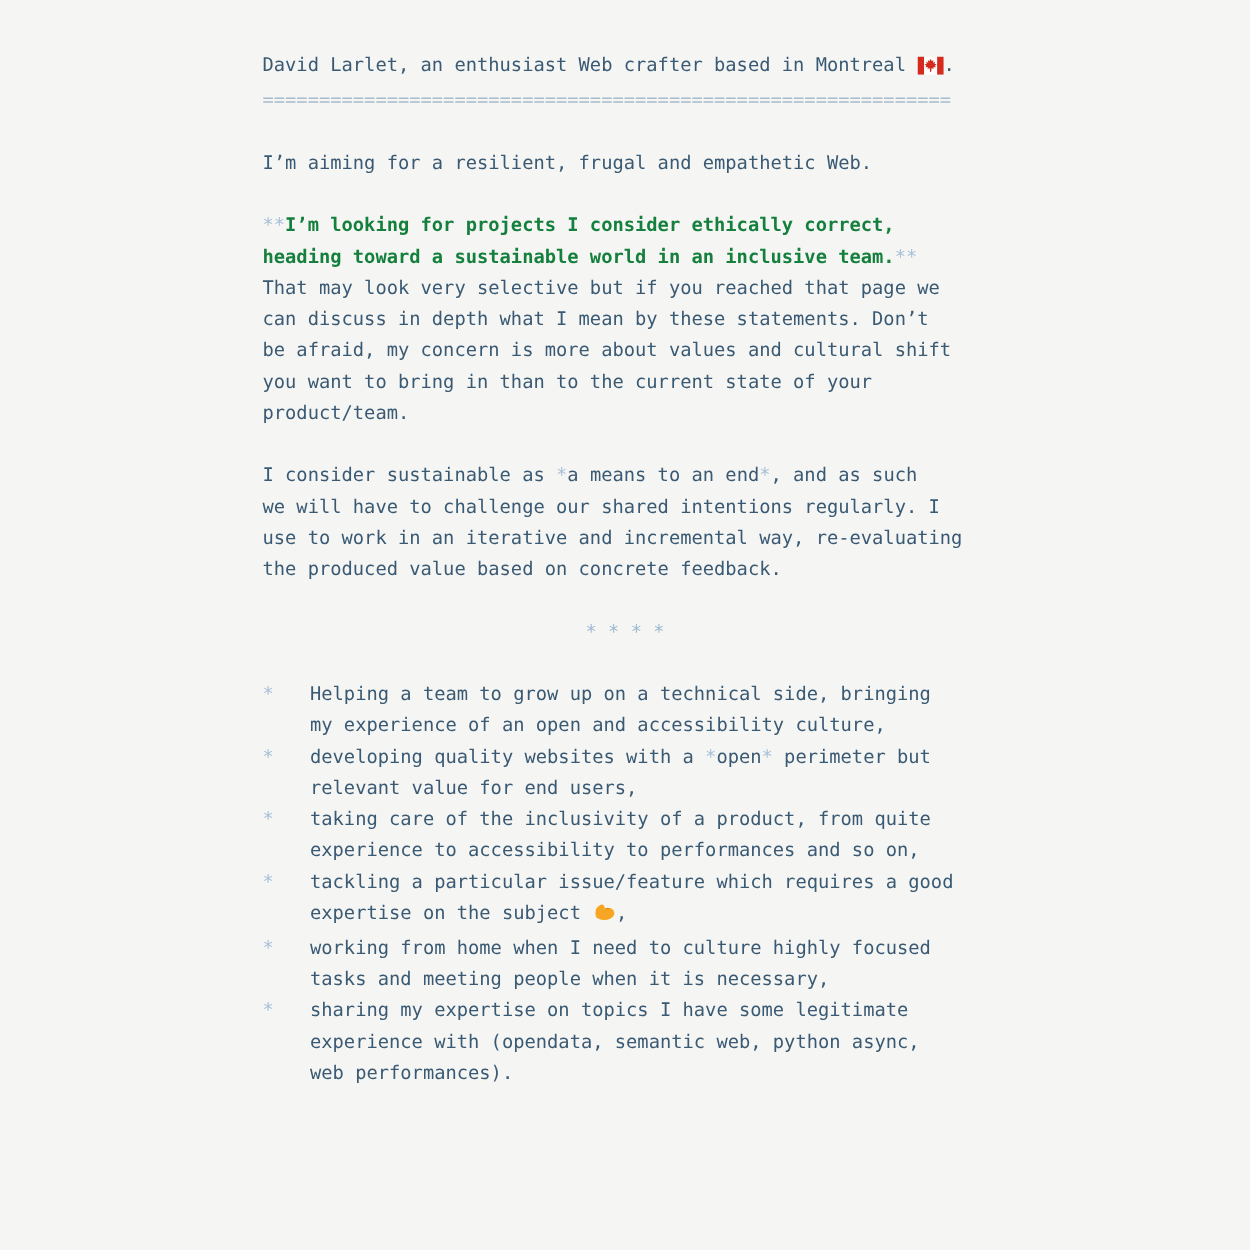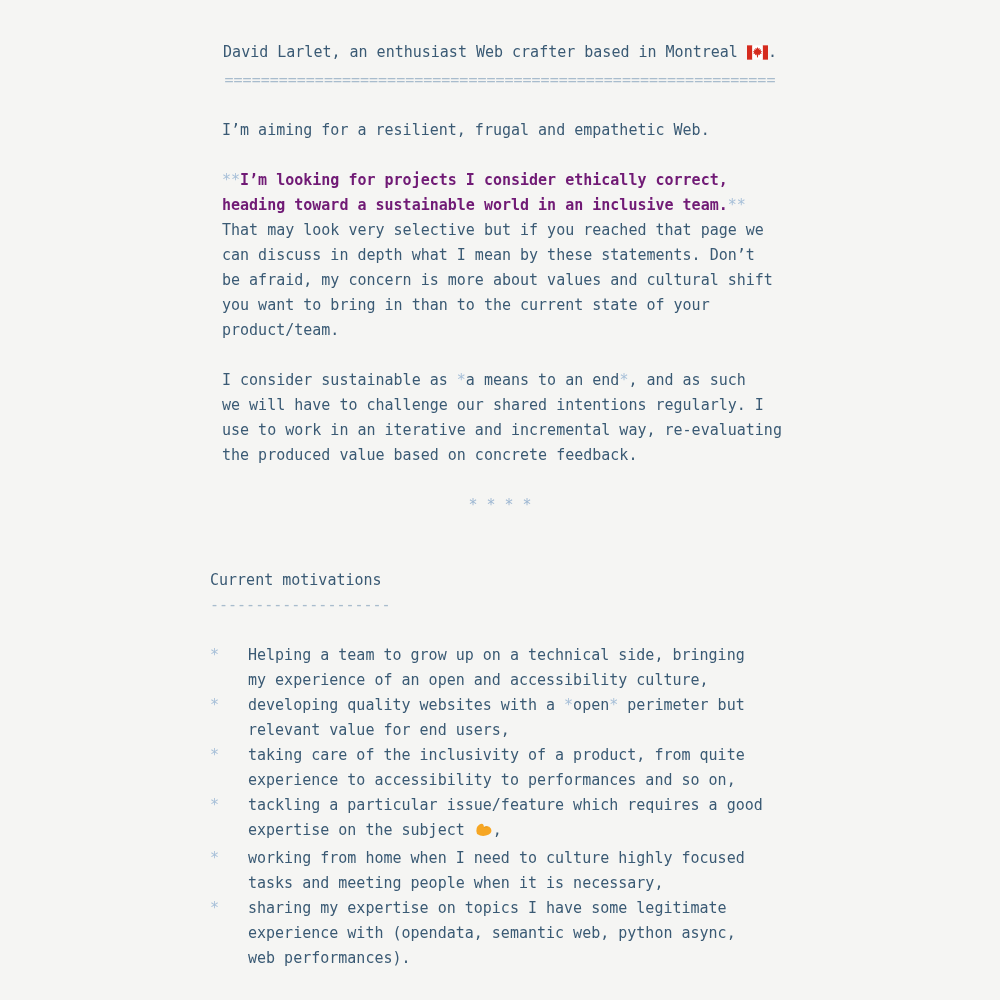--- a/index.html
+++ b/index.html
@@ -11,26 +11,26 @@
     font-family: "DejaVu Sans Mono", "Liberation Mono", monospace;
     font-size: 15px;
     line-height: 25px;
     color: #3a5a74;
   }
   .content {
     width: 580px;
     margin: 0 auto;
     padding-top: 40px;
   }
-  .h1-block { text-align: center; }
+  .h1-block { text-align: left; }
   .h1-title { white-space: pre; }
   .underline { color: #a8bccd; letter-spacing: 0; white-space: pre; }
-  .para { white-space: pre-wrap; margin-top: 25px; margin-left: 12px; }
+  .para { white-space: pre-wrap; margin-top: 25px; }
   .md { color: #a6bfd8; }
-  .bold { font-weight: bold; color: #701a75; }
+  .bold { font-weight: bold; color: #15803d; }
   .em { }
   .divider { margin-top: 25px; text-align: center; color: #9db7d2; }
   .h2-block { margin-top: 50px; }
   .h2-title { white-space: pre; }
   .list { margin-top: 25px; }
   .item { display: flex; }
   .bullet { width: 38px; flex: 0 0 38px; color: #a6bfd8; }
   .itext { white-space: pre-wrap; flex: 1; }
   .emoji { display: inline-block; vertical-align: -3px; }
 </style>
@@ -60,24 +60,20 @@
 product/team.</span></div>
 
   <div class="para"><span>I consider sustainable as </span><span class="md">*</span><span class="em">a means to an end</span><span class="md">*</span><span>, and as such
 we will have to challenge our shared intentions regularly. I
 use to work in an iterative and incremental way, re-evaluating
 the produced value based on concrete feedback.</span></div>
 
 
   <div class="divider">* * * *</div>
 
-  <div class="h2-block">
-    <div class="h2-title">Current motivations</div>
-    <div class="underline">--------------------</div>
-  </div>
 
   <div class="list">
     <div class="item">
         <span class="bullet">*</span>
         <span class="itext">Helping a team to grow up on a technical side, bringing
 my experience of an open and accessibility culture,</span>
       </div>
     <div class="item">
         <span class="bullet">*</span>
         <span class="itext"><span>developing quality websites with a </span><span class="md">*</span><span class="em">open</span><span class="md">*</span><span> perimeter but

